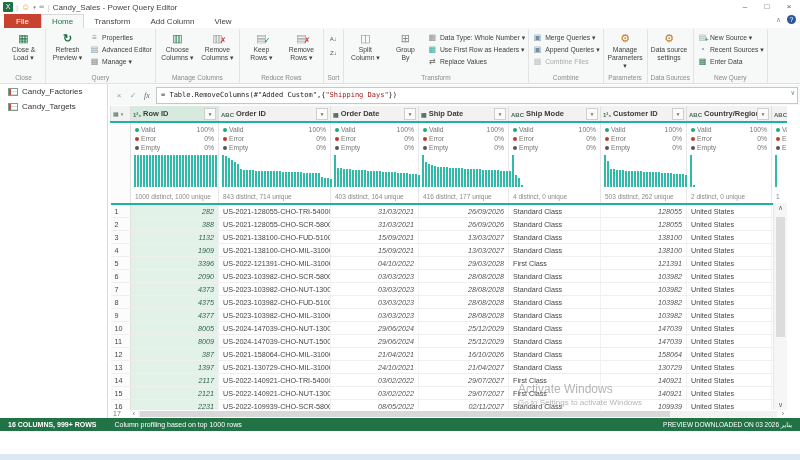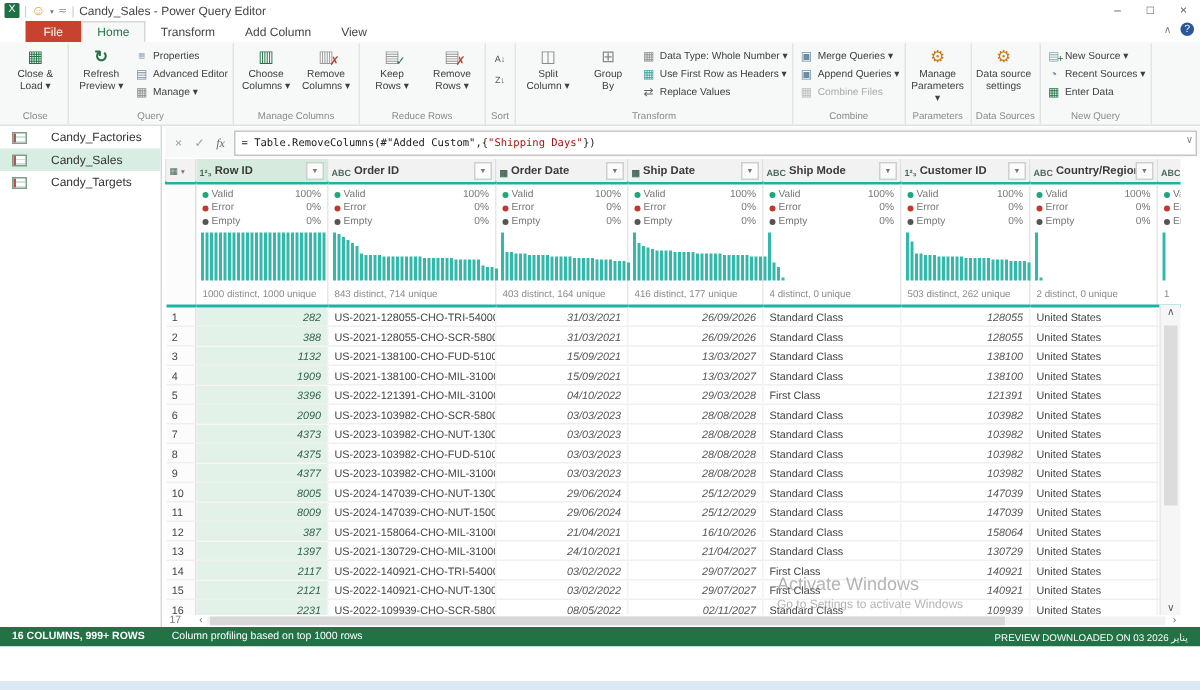--- a/index.html
+++ b/index.html
@@ -11,21 +11,21 @@
   .excel-ic{width:10px;height:10px;background:#1E7145;color:#fff;font-size:7px;line-height:10px;text-align:center;border-radius:1px;}
   .tb-sep{color:#c9c9c9;font-size:8px;}
   .smiley{color:#E8A33D;font-size:9px;line-height:10px;}
   .tb-caret{font-size:5px;color:#777;}
   .pin-ic{font-size:7px;color:#888;}
   .tb-title{font-size:8px;color:#444;}
   .tb-right{display:flex;height:14px;}
   .wbtn{width:22px;text-align:center;font-size:8px;color:#555;line-height:14px;cursor:default;}
 
   
-  .tabbar{position:absolute;left:0;top:14px;width:800px;height:14px;background:#fff;display:flex;align-items:stretch;padding-left:17px;box-sizing:border-box;}
+  .tabbar{position:absolute;left:0;top:14px;width:800px;height:14px;background:#fff;display:flex;align-items:stretch;padding-left:4px;box-sizing:border-box;}
   .tab{font-size:8px;color:#444;padding:0 10px;display:flex;align-items:center;}
   .tab.file{background:#C8432F;color:#fff;padding:0 12px;}
   .tab.active{background:#f7f8f8;border:1px solid #d8d8d8;border-bottom:none;color:#217346;}
   .tabbar-right{position:absolute;right:4px;top:15px;display:flex;gap:6px;align-items:center;}
   .rib-collapse{font-size:7px;color:#888;}
   .help-ic{width:9px;height:9px;border-radius:50%;background:#2B579A;color:#fff;font-size:7px;line-height:9px;text-align:center;}
 
   
   .ribbon{position:absolute;left:0;top:28px;width:800px;height:56px;background:#f7f8f8;border-bottom:1px solid #e0e0e0;display:flex;align-items:stretch;padding:1px 0 0 2px;box-sizing:border-box;}
   .rgroup{display:flex;flex-direction:column;border-right:1px solid #e3e3e3;padding:1px 3px 0;}
@@ -65,21 +65,21 @@
   .ic-newsource::before{content:"▤";color:#8aa;}
   .ic-newsource::after{content:"+";position:absolute;right:-1px;bottom:-2px;font-size:7px;color:#217346;}
   .ic-recent::before{content:"◔";color:#7a8ca0;}
   .ic-enterdata::before{content:"▦";color:#217346;}
   .sortcol .smallbtn{border:1px solid transparent;}
 
   
   .qpane{position:absolute;left:0;top:84px;width:108px;height:334px;background:#fff;border-right:1px solid #d9d9d9;box-sizing:border-box;}
   .qhead{display:flex;justify-content:space-between;align-items:center;font-size:7.5px;color:#333;padding:4px 4px 3px 4px;border-bottom:1px solid #ededed;}
   .qcollapse{color:#777;font-size:8px;}
-  .qitem{display:flex;align-items:center;gap:16px;height:15px;padding-left:8px;font-size:8px;color:#333;cursor:default;}
+  .qitem{display:flex;align-items:center;gap:4px;height:15px;padding-left:8px;font-size:8px;color:#333;cursor:default;}
   .qitem.sel{background:#D9EEE2;}
   .qic{width:10px;height:8px;border:1px solid #7d9d8d;box-sizing:border-box;background:
     linear-gradient(90deg,#c0504d 0 2px,rgba(0,0,0,0) 2px),
     repeating-linear-gradient(0deg,#cfe3d8 0 1px,#fff 1px 3px);}
 
   
   .fbar{position:absolute;left:110px;top:85px;width:690px;height:20px;background:#f7f8f8;display:flex;align-items:center;gap:4px;padding-left:4px;box-sizing:border-box;}
   .fic{font-size:8px;color:#999;width:10px;text-align:center;}
   .fic.ok{color:#8aa;}
   .fic.fx{font-style:italic;font-family:"Liberation Serif",serif;color:#666;font-size:8px;}
@@ -374,24 +374,20 @@
 
   <div class="qpane">
     <div class="qlist">
 
         <div class="qitem">
           <span class="qic"></span>
           <span class="qname">Candy_Factories</span>
         </div>
 
 
-        <div class="qitem sel">
-          <span class="qic"></span>
-          <span class="qname">Candy_Sales</span>
-        </div>
 
         <div class="qitem">
           <span class="qic"></span>
           <span class="qname">Candy_Targets</span>
         </div>
       </div>
   </div>
 
   <div class="fbar">
     <span class="fic">×</span>

